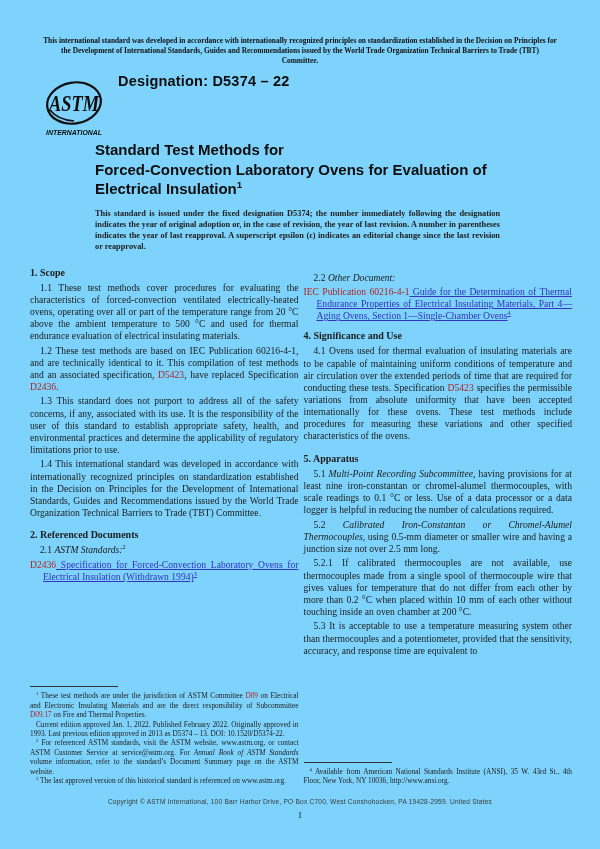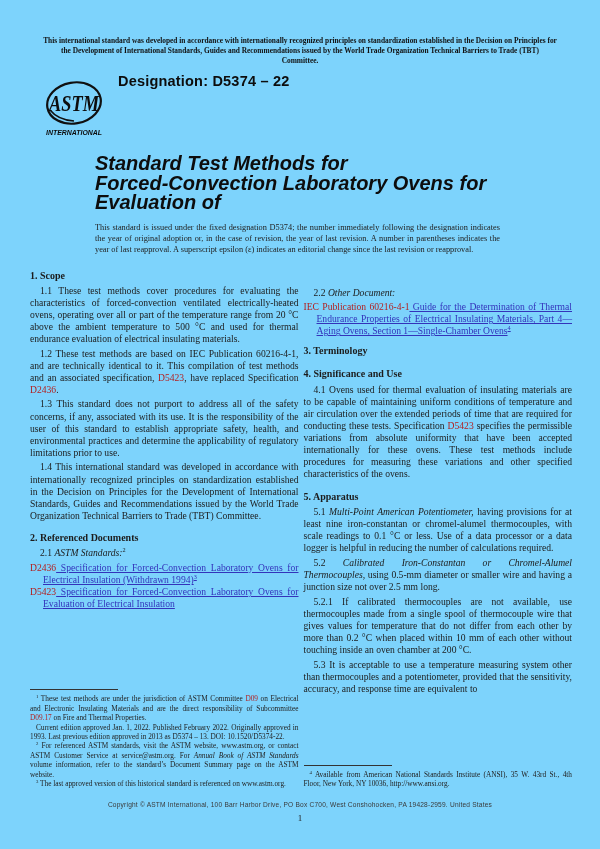--- a/index.html
+++ b/index.html
@@ -18,26 +18,26 @@
     font-size:7.4px;line-height:10px;color:#111;
   }
   
   .brand-row{display:flex;align-items:flex-start;margin:14px 0 0 44px;}
   .designation{
     font-family:"Liberation Sans", sans-serif;font-weight:bold;font-size:14.5px;
     margin-left:14px;position:relative;top:-7px;color:#0d0d0d;letter-spacing:.2px;
   }
   
   .title{
-    margin:16px 60px 0 95px;font-family:"Liberation Sans", sans-serif;
-    font-weight:bold;font-size:20px;line-height:19.5px;color:#0d0d0d;font-style:italic;
+    margin:2px 60px 0 95px;font-family:"Liberation Sans", sans-serif;
+    font-weight:bold;font-size:15px;line-height:19.5px;color:#0d0d0d;
   }
   
   .issuing{
-    margin:9px 100px 0 95px;font-size:8.3px;line-height:11px;text-align:justify;color:#222;
+    margin:9px 100px 0 95px;font-size:8.3px;line-height:11px;text-align:justify;color:#222;font-weight:bold;
   }
   
   .columns{display:flex;gap:5px;margin:14px 28px 0 30px;height:520px;justify-content:flex-end;}
   .col{
     width:50%;font-size:9.6px;line-height:12.1px;text-align:justify;
     display:flex;flex-direction:column;
   }
   .sec-h{font-size:10px;font-weight:bold;margin:8px 0 3px 0;text-align:left;}
   .sec-h.first{margin-top:1px;}
   .p{margin:0 0 2.5px 0;text-indent:10px;}
@@ -71,53 +71,52 @@
       <path d="M6 30 Q 14 40 30 41" fill="none" stroke="#101010" stroke-width="1.6"></path>
       <text x="30" y="31" text-anchor="middle" font-size="23" font-weight="bold" font-style="italic" font-family="'Liberation Serif',serif" fill="#0d0d0d" textLength="50" lengthAdjust="spacingAndGlyphs">ASTM</text>
       <text x="30" y="55" text-anchor="middle" font-size="6.4" font-weight="bold" font-style="italic" font-family="'Liberation Sans',sans-serif" fill="#0d0d0d" textLength="56" lengthAdjust="spacingAndGlyphs">INTERNATIONAL</text>
     </svg>
     <div class="designation">Designation: D5374 – 22</div>
   </div>
 
   <div class="title">
     <div>Standard Test Methods for</div>
     <div>Forced-Convection Laboratory Ovens for Evaluation of</div>
+    <div><span>Electrical Insulation</span><span class="sup">1</span></div>
   </div>
 
   <div class="issuing">This standard is issued under the fixed designation D5374; the number immediately following the designation indicates the year of original adoption or, in the case of revision, the year of last revision. A number in parentheses indicates the year of last reapproval. A superscript epsilon (ε) indicates an editorial change since the last revision or reapproval.</div>
 
   <div class="columns">
 
     <div class="col">
       <div class="sec-h first">1. Scope</div>
       <p class="p"><span>1.1 These test methods cover procedures for evaluating the characteristics of forced-convection ventilated electrically-heated ovens, operating over all or part of the temperature range from 20 °C above the ambient temperature to 500 °C and used for thermal endurance evaluation of electrical insulating materials.</span></p>
       <p class="p"><span>1.2 These test methods are based on IEC Publication 60216-4-1, and are technically identical to it. This compilation of test methods and an associated specification, </span><span class="lnk-red">D5423</span><span>, have replaced Specification </span><span class="lnk-red">D2436</span><span>.</span></p>
       <p class="p it-para"><span>1.3 This standard does not purport to address all of the safety concerns, if any, associated with its use. It is the responsibility of the user of this standard to establish appropriate safety, health, and environmental practices and determine the applicability of regulatory limitations prior to use.</span></p>
       <p class="p it-para"><span>1.4 This international standard was developed in accordance with internationally recognized principles on standardization established in the Decision on Principles for the Development of International Standards, Guides and Recommendations issued by the World Trade Organization Technical Barriers to Trade (TBT) Committee.</span></p>
       <div class="sec-h">2. Referenced Documents</div>
       <p class="p"><span>2.1 </span><span class="it">ASTM Standards:</span><span class="sup">2</span></p>
       <p class="ref"><span class="lnk-red">D2436</span><span class="lnk-blue"> Specification for Forced-Convection Laboratory Ovens for Electrical Insulation (Withdrawn 1994)</span><span class="lnk-blue sup">3</span></p>
-      <p class="ref"><span class="lnk-red">D5423</span><span class="lnk-blue"> Specification for Forced-Convection Laboratory Ovens for Evaluation of Electrical Insulation</span></p>
       <div class="fnblock">
         <hr class="fnrule">
         <p class="fn"><span class="sup">1</span><span> These test methods are under the jurisdiction of ASTM Committee </span><span class="lnk-red">D09</span><span> on Electrical and Electronic Insulating Materials and are the direct responsibility of Subcommittee </span><span class="lnk-red">D09.17</span><span> on Fire and Thermal Properties.</span></p>
         <p class="fn"><span>Current edition approved Jan. 1, 2022. Published February 2022. Originally approved in 1993. Last previous edition approved in 2013 as D5374 – 13. DOI: 10.1520/D5374-22.</span></p>
         <p class="fn"><span class="sup">2</span><span> For referenced ASTM standards, visit the ASTM website, www.astm.org, or contact ASTM Customer Service at service@astm.org. For </span><span class="it">Annual Book of ASTM Standards</span><span> volume information, refer to the standard’s Document Summary page on the ASTM website.</span></p>
         <p class="fn"><span class="sup">3</span><span> The last approved version of this historical standard is referenced on www.astm.org.</span></p>
       </div>
     </div>
 
     <div class="col">
-      <p class="p" style="margin-top:18px"><span>2.2 </span><span class="it">Other Document:</span></p>
+      <p class="p" style="margin-top:6px"><span>2.2 </span><span class="it">Other Document:</span></p>
       <p class="ref"><span class="lnk-red">IEC Publication 60216-4-1</span><span class="lnk-blue"> Guide for the Determination of Thermal Endurance Properties of Electrical Insulating Materials, Part 4—Aging Ovens, Section 1—Single-Chamber Ovens</span><span class="lnk-blue sup">4</span></p>
-      <div class="sec-h">3. Terminology</div>
       <div class="sec-h">4. Significance and Use</div>
       <p class="p"><span>4.1 Ovens used for thermal evaluation of insulating materials are to be capable of maintaining uniform conditions of temperature and air circulation over the extended periods of time that are required for conducting these tests. Specification </span><span class="lnk-red">D5423</span><span> specifies the permissible variations from absolute uniformity that have been accepted internationally for these ovens. These test methods include procedures for measuring these variations and other specified characteristics of the ovens.</span></p>
       <div class="sec-h">5. Apparatus</div>
-      <p class="p"><span>5.1 </span><span class="it">Multi-Point American Potentiometer,</span><span> having provisions for at least nine iron-constantan or chromel-alumel thermocouples, with scale readings to 0.1 °C or less. Use of a data processor or a data logger is helpful in reducing the number of calculations required.</span></p>
+      <p class="p"><span>5.1 </span><span class="it">Multi-Point Recording Subcommittee,</span><span> having provisions for at least nine iron-constantan or chromel-alumel thermocouples, with scale readings to 0.1 °C or less. Use of a data processor or a data logger is helpful in reducing the number of calculations required.</span></p>
       <p class="p"><span>5.2 </span><span class="it">Calibrated Iron-Constantan or Chromel-Alumel Thermocouples,</span><span> using 0.5-mm diameter or smaller wire and having a junction size not over 2.5 mm long.</span></p>
       <p class="p"><span>5.2.1 If calibrated thermocouples are not available, use thermocouples made from a single spool of thermocouple wire that gives values for temperature that do not differ from each other by more than 0.2 °C when placed within 10 mm of each other without touching inside an oven chamber at 200 °C.</span></p>
       <p class="p"><span>5.3 It is acceptable to use a temperature measuring system other than thermocouples and a potentiometer, provided that the sensitivity, accuracy, and response time are equivalent to</span></p>
       <div class="fnblock">
         <hr class="fnrule">
         <p class="fn"><span class="sup">4</span><span> Available from American National Standards Institute (ANSI), 35 W. 43rd St., 4th Floor, New York, NY 10036, http://www.ansi.org.</span></p>
       </div>
     </div>
 
   </div>

